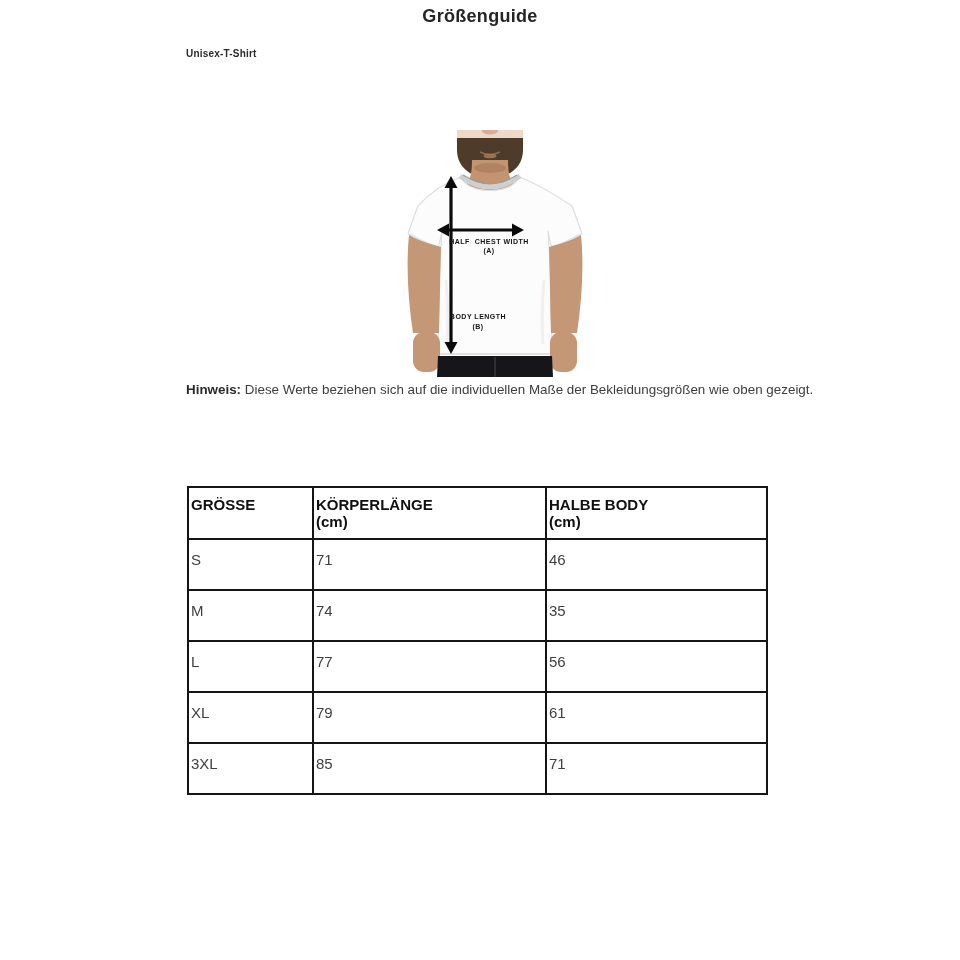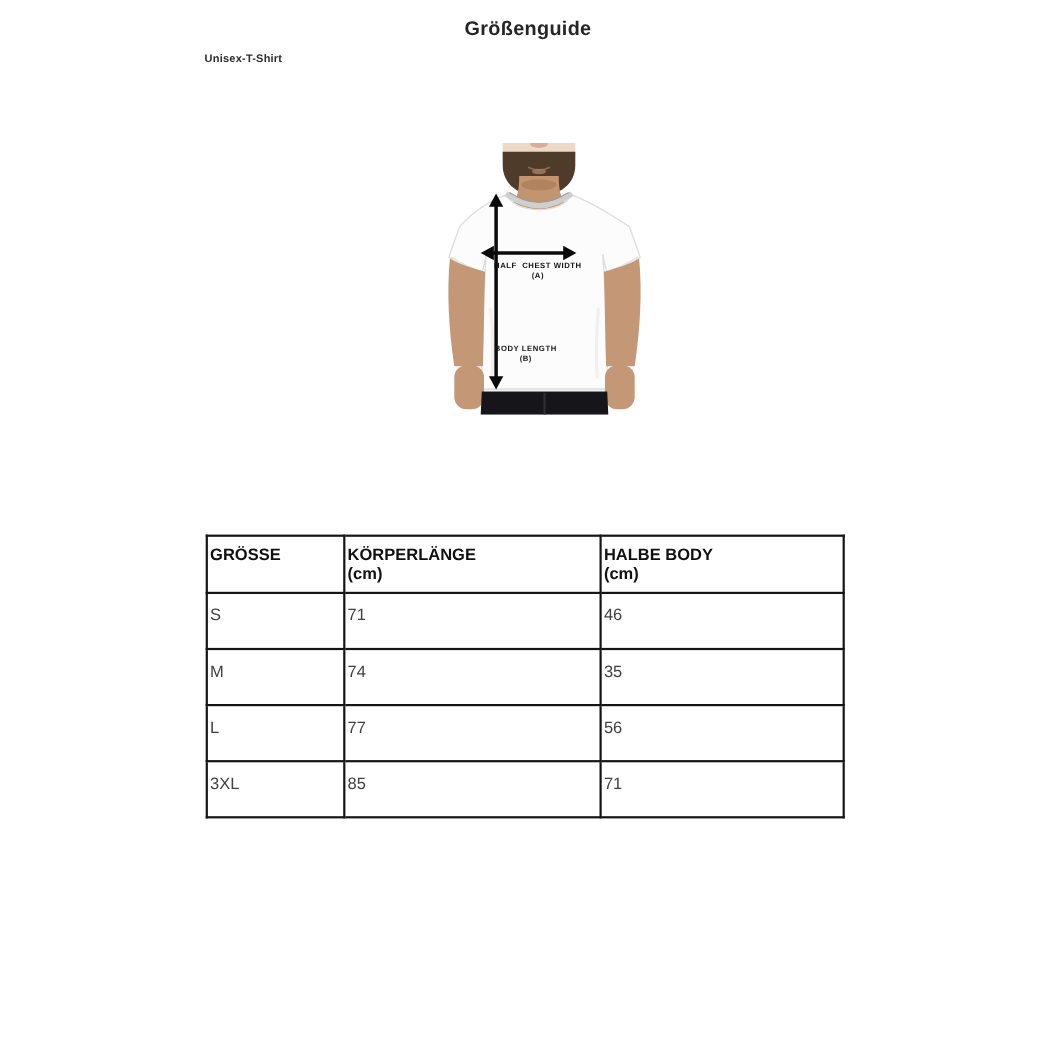--- a/index.html
+++ b/index.html
@@ -1,21 +1,21 @@
 <!DOCTYPE html>
 <html><head>
 <meta charset="utf-8">
 <style>
   html,body{margin:0;padding:0;background:#ffffff;}
   .page{
     position:relative;width:960px;height:960px;background:#ffffff;
     font-family:"Liberation Sans",sans-serif;overflow:hidden;
   }
   .title{
-    position:absolute;top:16px;left:0;width:960px;text-align:center;
+    position:absolute;top:6px;left:0;width:960px;text-align:center;
     font-size:18px;font-weight:bold;color:#252525;letter-spacing:.3px;
   }
   .product{
     position:absolute;top:48px;left:186px;
     font-size:10px;font-weight:bold;color:#2b2b2b;letter-spacing:.2px;
   }
   .tolerance{
     position:absolute;top:96px;left:186px;width:600px;
     font-size:13.4px;line-height:18.5px;color:#3d3d3d;
   }
@@ -98,20 +98,24 @@
       <polygon points="37,100 49,93.5 49,106.5" fill="#0b0b0b"></polygon>
       <polygon points="124,100 112,93.5 112,106.5" fill="#0b0b0b"></polygon>
 
       <text class="fig-label" x="89" y="113.5" font-size="7" fill="#141414" text-anchor="middle">HALF  CHEST WIDTH</text>
       <text class="fig-label" x="89" y="123" font-size="7" fill="#141414" text-anchor="middle">(A)</text>
       <text class="fig-label" x="78" y="189" font-size="7" fill="#141414" text-anchor="middle">BODY LENGTH</text>
       <text class="fig-label" x="78" y="198.5" font-size="7" fill="#141414" text-anchor="middle">(B)</text>
     </svg>
   </div>
 
+  <div class="hint">
+    <span class="hint-label">Hinweis:</span>
+    <span>Diese Werte beziehen sich auf die individuellen Maße der Bekleidungsgrößen wie oben gezeigt.</span>
+  </div>
 
   <table class="sizes">
     <colgroup>
       <col style="width:125px">
         <col style="width:233px">
         <col style="width:221px">
     </colgroup>
     <thead>
       <tr>
         <th>
@@ -138,20 +142,25 @@
         <td>M</td>
         <td>74</td>
         <td>35</td>
       </tr>
       <tr>
         <td>L</td>
         <td>77</td>
         <td>56</td>
       </tr>
       <tr>
+        <td>XL</td>
+        <td>79</td>
+        <td>61</td>
+      </tr>
+      <tr>
         <td>3XL</td>
         <td>85</td>
         <td>71</td>
       </tr>
     </tbody>
   </table>
 
 </div>
 
 </body></html>

